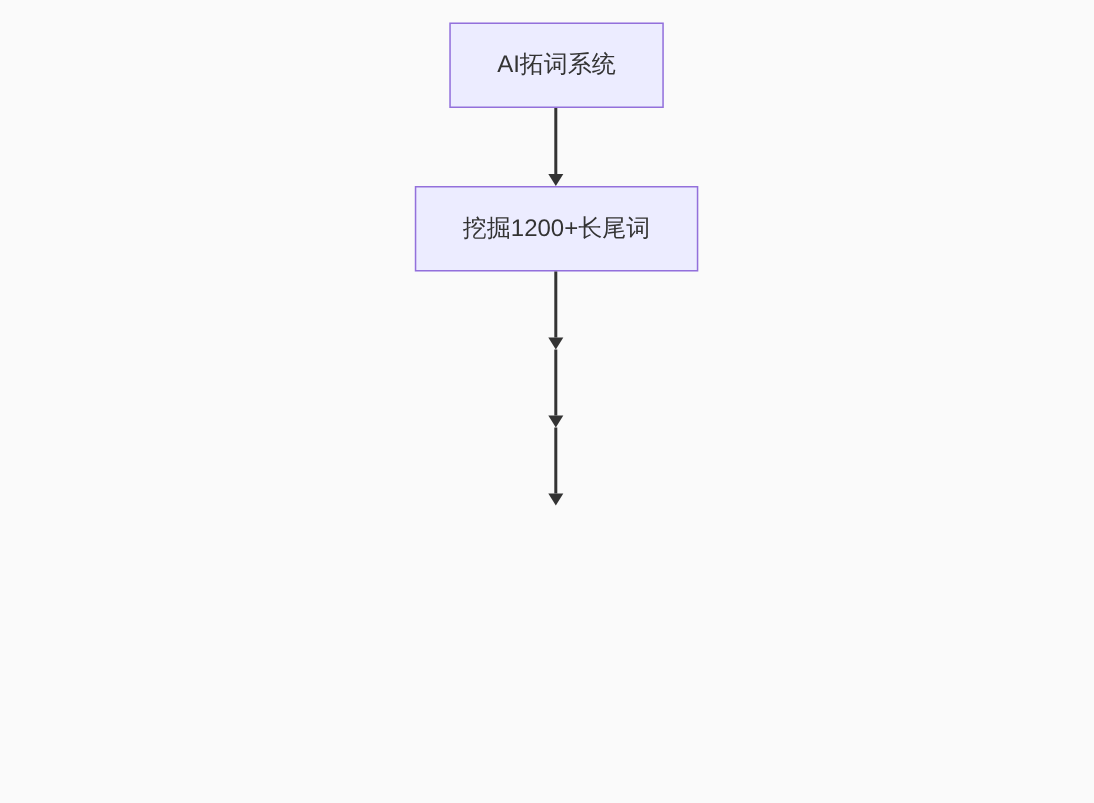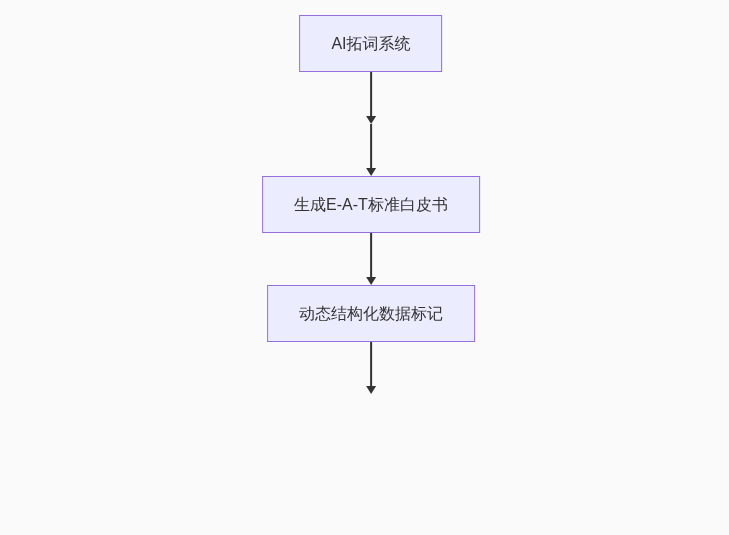--- a/index.html
+++ b/index.html
@@ -63,34 +63,33 @@
 <div class="stage">
   <div class="flowchart">
 
     <div class="flow-node">AI拓词系统</div>
 
     <div class="arrow">
       <div class="line"></div>
       <div class="head"></div>
     </div>
 
+    <div class="flow-node">挖掘1200+长尾词</div>
 
     <div class="arrow">
       <div class="line"></div>
       <div class="head"></div>
     </div>
 
-    <div class="flow-node">生成E-A-T标准白皮书</div>
 
     <div class="arrow">
       <div class="line"></div>
       <div class="head"></div>
     </div>
 
-    <div class="flow-node">动态结构化数据标记</div>
 
     <div class="arrow">
       <div class="line"></div>
       <div class="head"></div>
     </div>
 
 
   </div>
 </div>
 

